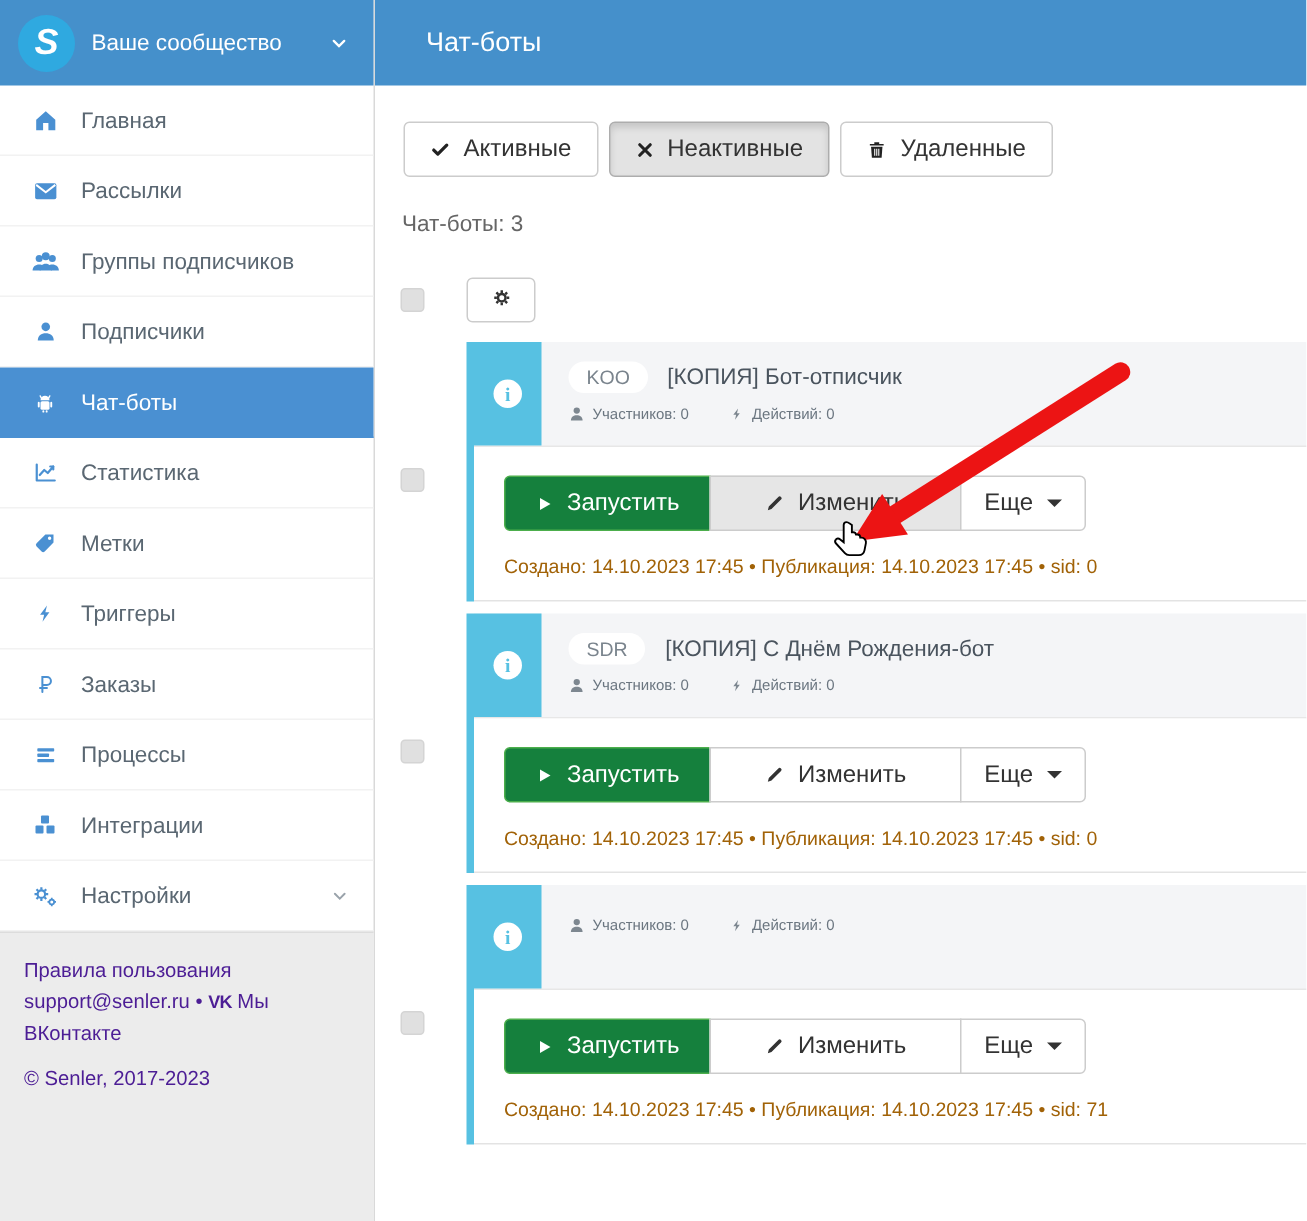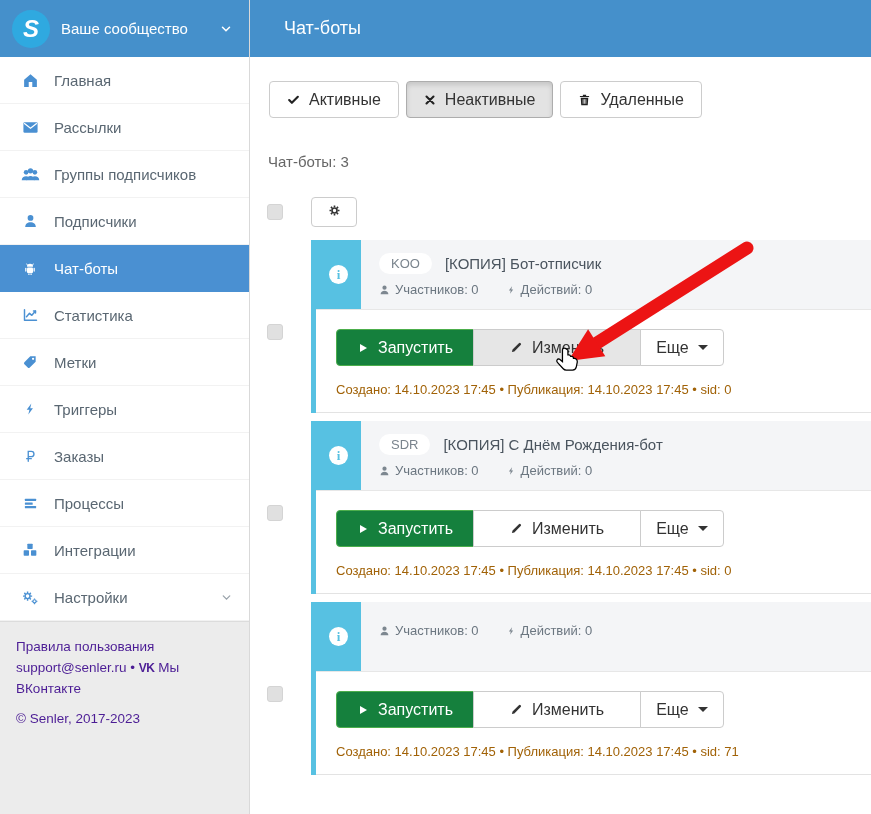--- a/index.html
+++ b/index.html
@@ -40,21 +40,21 @@
 
   .filters { display:flex; gap:7px; padding-left:19px; }
   .btn { display:inline-flex; align-items:center; gap:9px; height:37px;
          padding:0 17px; background:#fff; border:1px solid #ccc; border-radius:4px;
          font-size:16px; color:#333; cursor:pointer;
          font-family:"Liberation Sans", sans-serif; }
   .btn .bicon { display:flex; color:#222; }
   .btn.pressed { background:#e3e3e3; border-color:#adadad;
                  box-shadow:inset 0 3px 5px rgba(0,0,0,.13); }
 
-  .count { padding-left:18px; margin-top:35px; color:#666; font-size:15px; }
+  .count { padding-left:18px; margin-top:23px; color:#666; font-size:15px; }
 
   .bulk-row { display:flex; align-items:center; padding-left:17px; margin-top:27px; }
   .checkbox { width:16px; height:16px; background:#e0e0e0; border:1px solid #d4d4d4;
               border-radius:3px; cursor:pointer; flex-shrink:0; }
   .gear-btn { margin-left:28px; width:46px; height:30px; background:#fff;
               border:1px solid #ccc; border-radius:4px; display:flex;
               align-items:center; justify-content:center; color:#333; cursor:pointer; }
 
   .bot-list { margin-top:13px; }
   .bot-row { display:flex; padding-left:17px; margin-bottom:8px; }
@@ -65,21 +65,21 @@
   .info-cell { width:45px; background:#57c1e2; display:flex; align-items:center;
                justify-content:center; flex-shrink:0; cursor:pointer; }
   .info-glyph { width:19px; height:19px; background:#fff; border-radius:50%;
                 color:#57c1e2; font-weight:bold; font-size:13px; line-height:19px;
                 text-align:center; font-family:"Liberation Serif", serif; }
   .head-main { padding:13px 18px 11px; }
   .title-row { display:flex; align-items:center; gap:13px; }
   .bot-badge { background:#fff; border-radius:12px; padding:3px 12px; color:#7a848d;
                font-size:13px; }
   .bot-name { color:#4a545e; font-size:15px; }
-  .stats-row { display:flex; gap:28px; margin-top:8px; color:#6b7680; font-size:13px;
+  .stats-row { display:flex; gap:28px; margin-top:8px; color:#6b7680; font-size:10px;
                align-items:center; }
   .stat { display:flex; align-items:center; gap:5px; }
   .stat .sicon { display:flex; color:#7d8790; }
   .card-body { background:#fff; padding:19px 20px 15px; border-bottom:1px solid #e3e3e3; }
   .btn-group { display:inline-flex; }
   .btn-start { background:#15803d; border:1px solid #4cae4c; color:#fff;
                border-radius:4px 0 0 4px; padding:0 20px; }
   .btn-start .bicon { color:#fff; }
   .btn-edit { border-radius:0; margin-left:-1px; padding:0 36px; }
   .btn-edit.hovered { background:#e6e6e6; }

